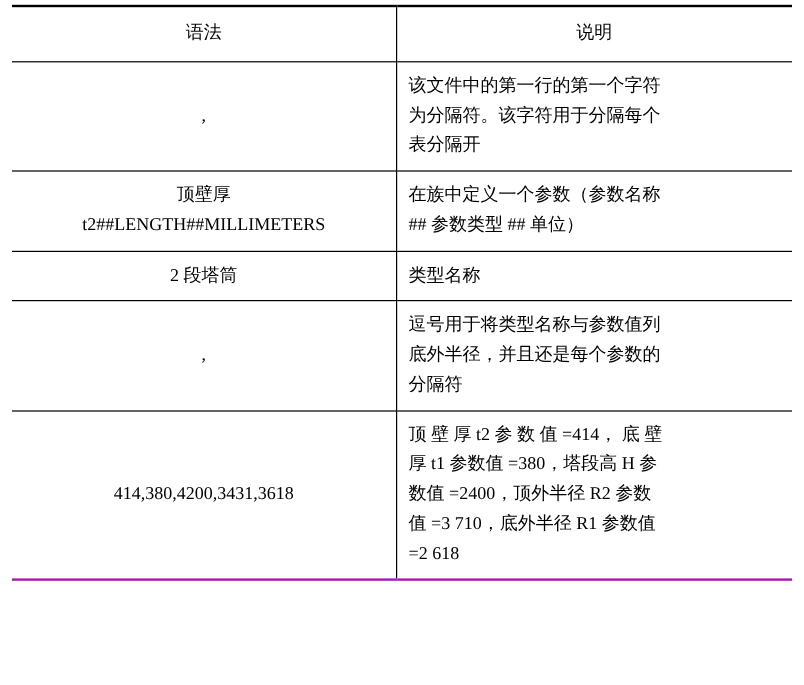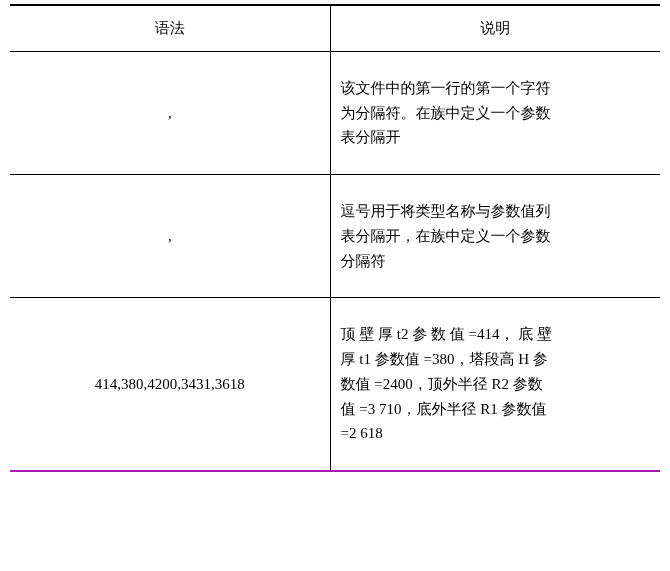--- a/index.html
+++ b/index.html
@@ -24,21 +24,21 @@
     width: 650px;
     margin: 4px 10px 0 10px;
     table-layout: fixed;
   }
   table.syntax-table col.c1 { width: 320px; }
   table.syntax-table col.c2 { width: 330px; }
 
   table.syntax-table td {
     border: none;
     border-bottom: 1px solid #000000;
-    padding: 24px 10px;
+    padding: 8px 10px;
     vertical-align: middle;
     font-size: 15px;
     line-height: 1.65;
   }
   table.syntax-table td.left-cell {
     text-align: center;
     border-right: 1px solid #000000;
   }
   table.syntax-table td.right-cell {
     text-align: left;
@@ -80,38 +80,64 @@
 
       <tr>
         <td class="left-cell">
           <div class="cell-lines">
             <div>,</div>
           </div>
         </td>
         <td class="right-cell">
           <div class="cell-lines">
             <div>该文件中的第一行的第一个字符</div>
-            <div>为分隔符。在族中定义一个参数</div>
+            <div>为分隔符。该字符用于分隔每个</div>
             <div>表分隔开</div>
           </div>
         </td>
       </tr>
 
+      <tr>
+        <td class="left-cell">
+          <div class="cell-lines">
+            <div>顶壁厚</div>
+            <div class="mono-ish">t2##LENGTH##MILLIMETERS</div>
+          </div>
+        </td>
+        <td class="right-cell">
+          <div class="cell-lines">
+            <div>在族中定义一个参数（参数名称</div>
+            <div>## 参数类型 ## 单位）</div>
+          </div>
+        </td>
+      </tr>
 
+      <tr>
+        <td class="left-cell">
+          <div class="cell-lines">
+            <div>2 段塔筒</div>
+          </div>
+        </td>
+        <td class="right-cell">
+          <div class="cell-lines">
+            <div>类型名称</div>
+          </div>
+        </td>
+      </tr>
 
       <tr>
         <td class="left-cell">
           <div class="cell-lines">
             <div>,</div>
           </div>
         </td>
         <td class="right-cell">
           <div class="cell-lines">
             <div>逗号用于将类型名称与参数值列</div>
-            <div>表分隔开，在族中定义一个参数</div>
+            <div>底外半径，并且还是每个参数的</div>
             <div>分隔符</div>
           </div>
         </td>
       </tr>
 
       <tr>
         <td class="left-cell">
           <div class="cell-lines">
             <div>414,380,4200,3431,3618</div>
           </div>

